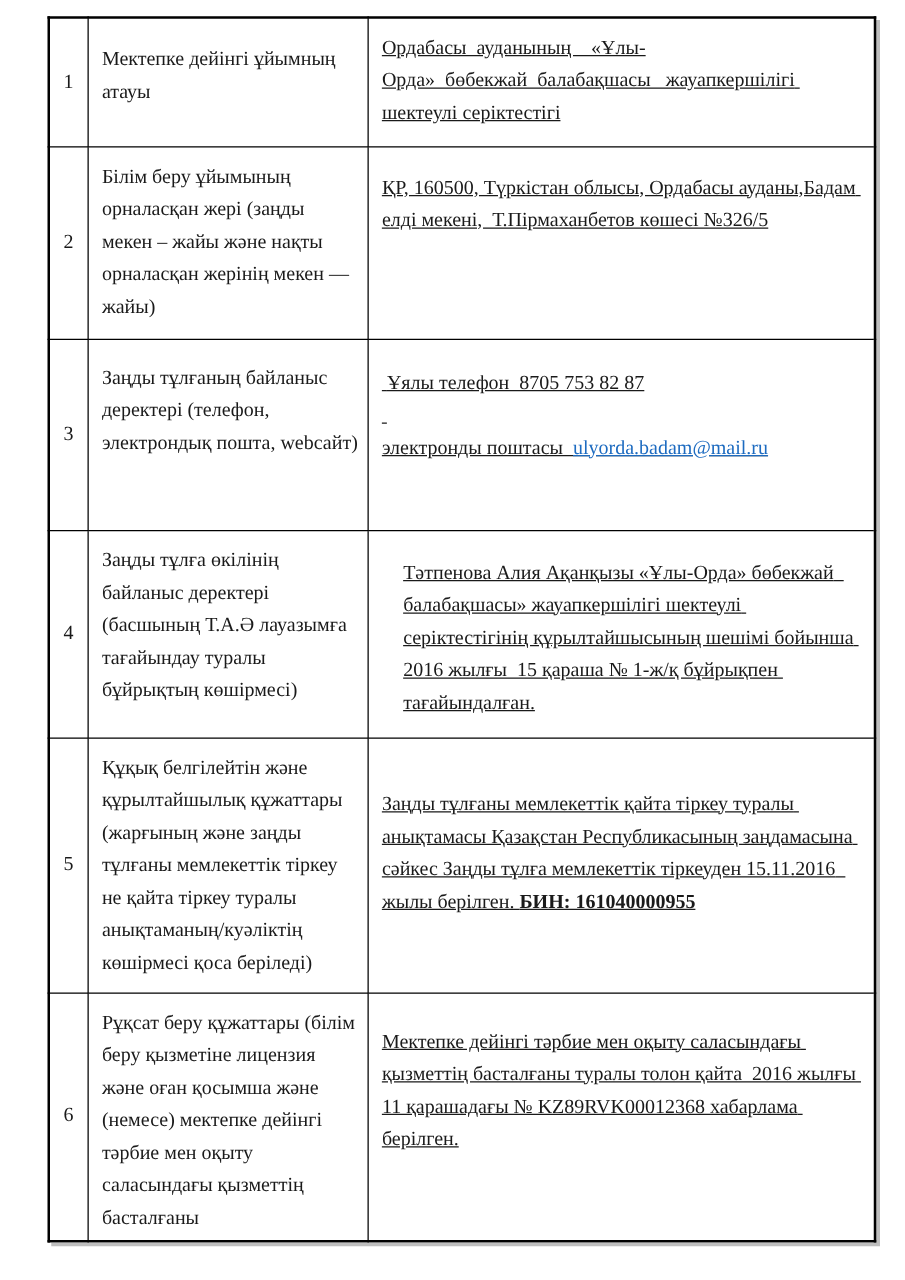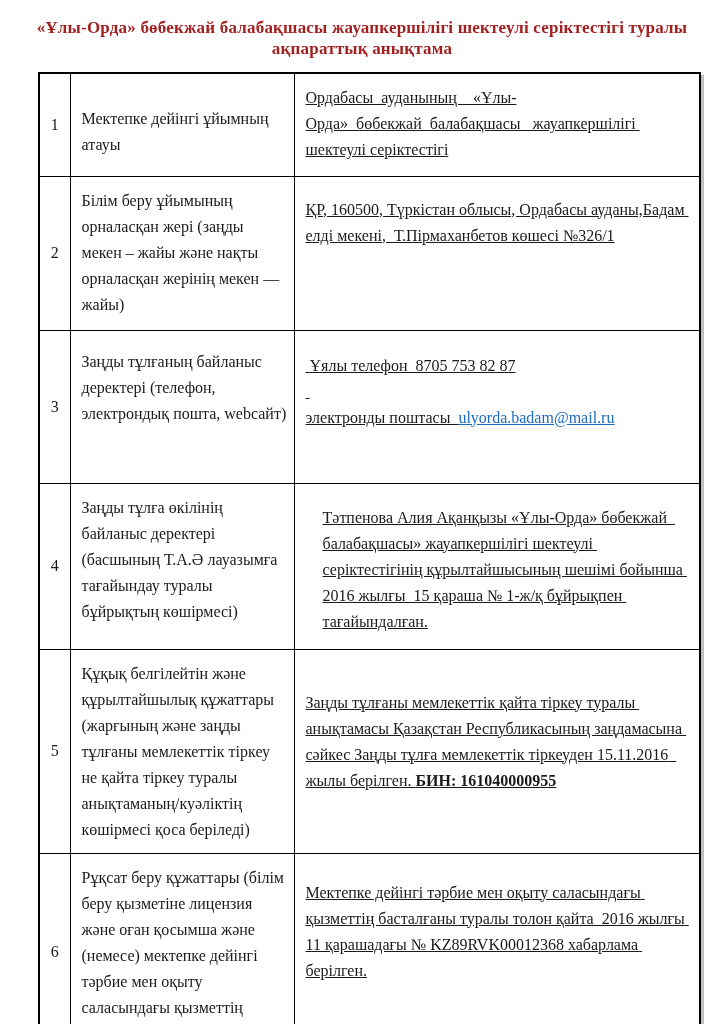--- a/index.html
+++ b/index.html
@@ -65,42 +65,38 @@
   tr:nth-child(4){height:166px;}
   tr:nth-child(5){height:204px;}
   tr:nth-child(6){height:160px;}
   
   tr:nth-child(2) td.col-content{padding-top:20px;}
   tr:nth-child(3) td.col-content{padding-top:22px;margin-left:45px;}
   tr:nth-child(4) td.col-content{padding-top:21px;padding-left:28px;}
   tr:nth-child(5) td.col-content{padding-top:40px;}
   tr:nth-child(6) td.col-content{padding-top:26px;}
   tr:nth-child(3) td.col-label{padding-top:18px;}
-  tr:nth-child(1) td.col-label{padding-top:32px;margin-left:16px;}
+  tr:nth-child(1) td.col-label{padding-top:20px;margin-left:16px;}
   p{
     margin:0;
     white-space:pre-wrap;
   }
   td.col-content p{text-align:justify;}
   td.col-content p:last-child{text-align:left;}
   a{
     color:var(--link-color);
     text-decoration:underline;
     cursor:pointer;
   }
   .b{font-weight:bold;}
 </style>
 </head>
 <body>
 
 <div class="page">
-  <div class="doc-title">
-      <div>«Ұлы-Орда» бөбекжай  балабақшасы  жауапкершілігі шектеулі серіктестігі туралы</div>
-      <div>ақпараттық анықтама</div>
-    </div>
   <table class="info-table">
     <colgroup>
       <col class="c-num">
       <col class="c-label">
       <col class="c-content">
     </colgroup>
     <tbody>
         <tr>
           <td class="col-num">1</td>
           <td class="col-label">
@@ -110,21 +106,21 @@
             <p><span>Ордабасы  ауданының    «Ұлы-</span></p>
             <p><span>Орда»  бөбекжай  балабақшасы   жауапкершілігі шектеулі серіктестігі</span></p>
           </td>
         </tr>
         <tr>
           <td class="col-num">2</td>
           <td class="col-label">
             <p>Білім беру ұйымының орналасқан жері (заңды мекен – жайы және нақты орналасқан жерінің мекен — жайы)</p>
           </td>
           <td class="col-content">
-            <p><span>ҚР, 160500, Түркістан облысы, Ордабасы ауданы,Бадам елді мекені,  Т.Пірмаханбетов көшесі №326/1</span></p>
+            <p><span>ҚР, 160500, Түркістан облысы, Ордабасы ауданы,Бадам елді мекені,  Т.Пірмаханбетов көшесі №326/5</span></p>
           </td>
         </tr>
         <tr>
           <td class="col-num">3</td>
           <td class="col-label">
             <p>Заңды тұлғаның байланыс деректері (телефон, электрондық пошта, webсайт)</p>
           </td>
           <td class="col-content">
             <p><span> Ұялы телефон  8705 753 82 87</span></p>
             <p>&nbsp;</p>

